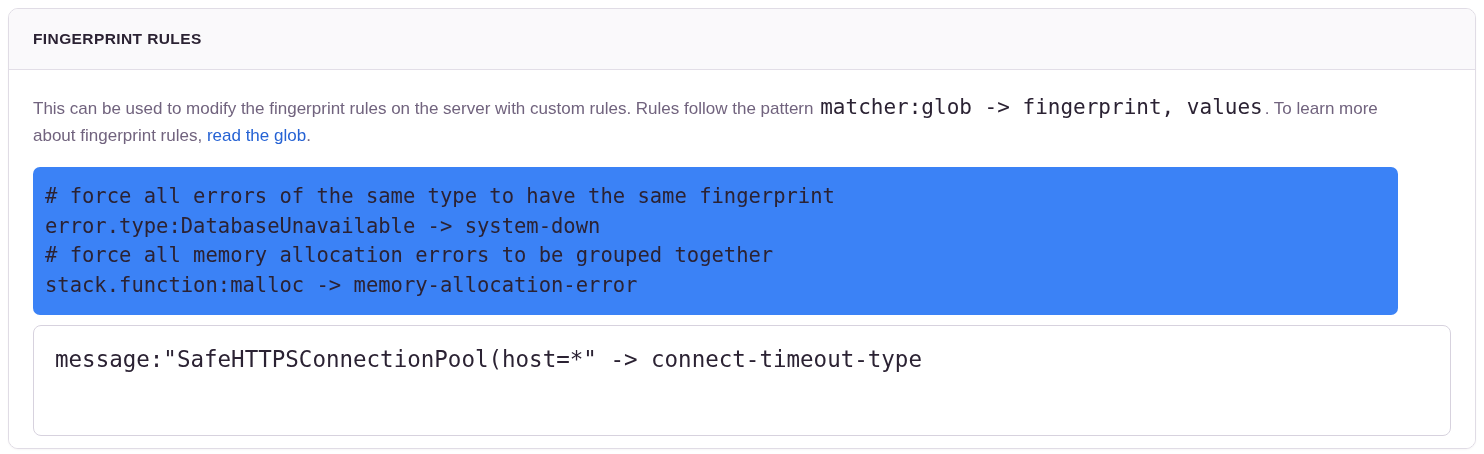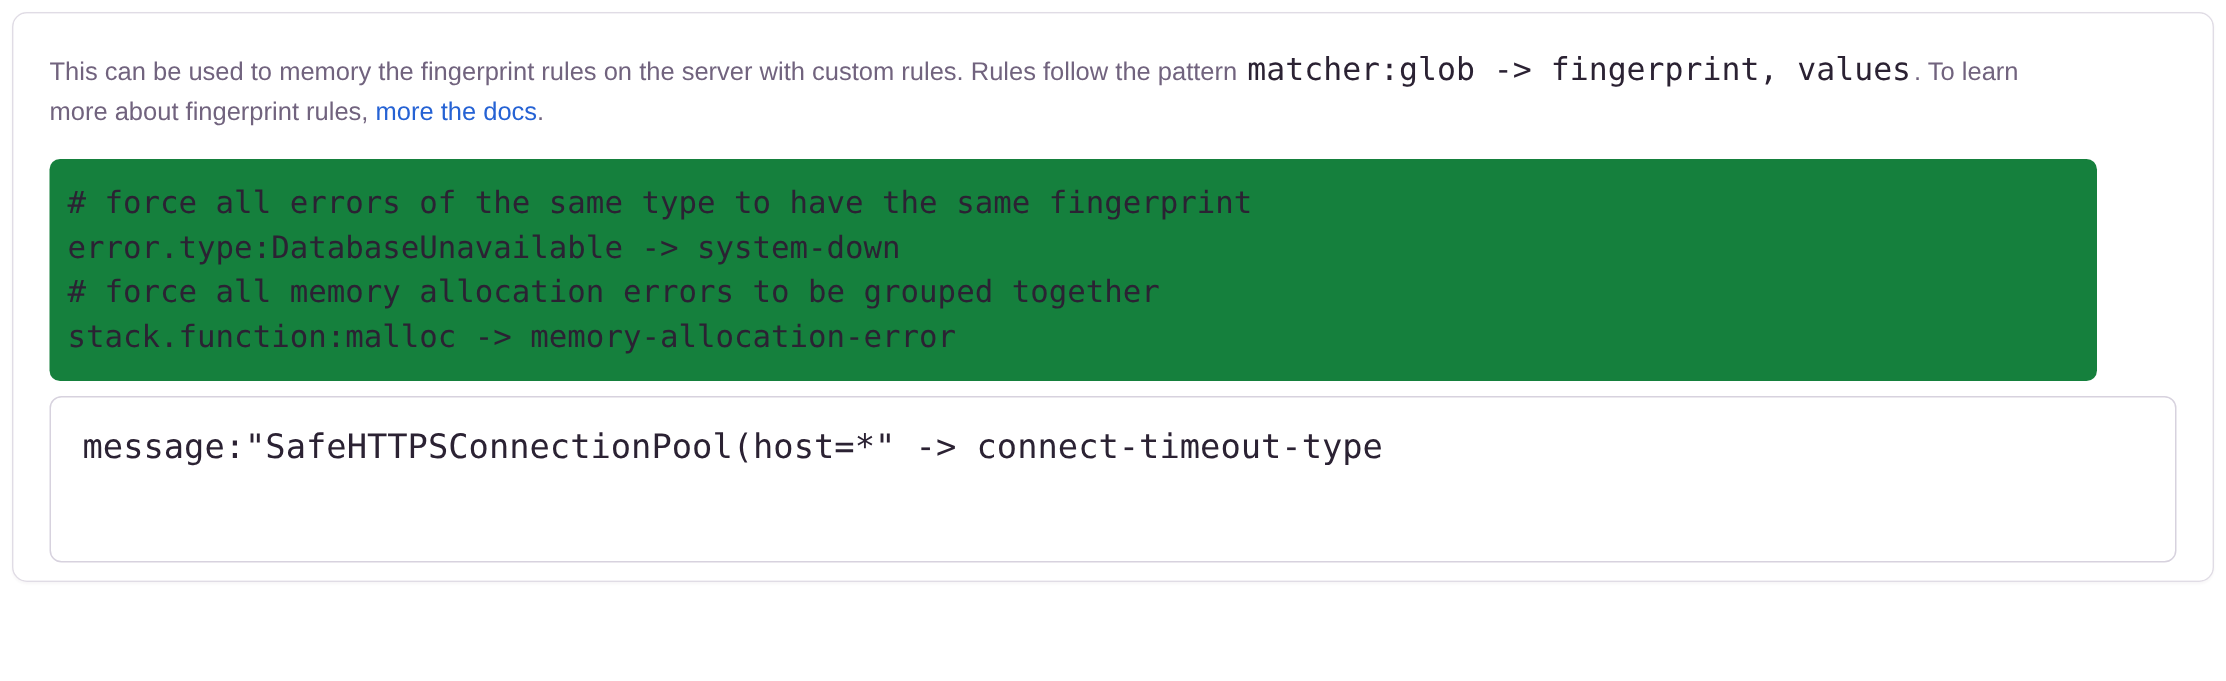--- a/index.html
+++ b/index.html
@@ -58,21 +58,21 @@
   }
   .docs-link {
     color: #2562d4;
     text-decoration: none;
     cursor: pointer;
   }
 
   .code-example {
     margin-top: 18px;
     margin-right: -20px;
-    background: #15803d;
+    background: #3b82f6;
     border-radius: 7px;
     padding: 15px 12px;
     font-family: "DejaVu Sans Mono", "Liberation Mono", monospace;
     font-size: 20.5px;
     line-height: 29.5px;
     color: #2b2233;
     white-space: pre;
     overflow: hidden;
   }
 
@@ -94,25 +94,28 @@
     overflow: hidden;
     outline: none;
   }
 </style>
 </head>
 <body>
 
 <div class="page">
   <section class="panel">
 
+    <header class="panel-header">
+      <h2 class="panel-title">FINGERPRINT RULES</h2>
+    </header>
 
     <div class="panel-body">
 
       <div class="field-help">
-        <p class="help-text"><span>This can be used to memory the fingerprint rules on the server with custom rules. Rules follow the pattern </span><code class="inline-code">matcher:glob -&gt; fingerprint, values</code><span>. To learn more about fingerprint rules, </span><a class="docs-link" href="#">more the docs</a><span>.</span></p>
+        <p class="help-text"><span>This can be used to modify the fingerprint rules on the server with custom rules. Rules follow the pattern </span><code class="inline-code">matcher:glob -&gt; fingerprint, values</code><span>. To learn more about fingerprint rules, </span><a class="docs-link" href="#">read the glob</a><span>.</span></p>
 
         <pre class="code-example"># force all errors of the same type to have the same fingerprint
 error.type:DatabaseUnavailable -&gt; system-down
 # force all memory allocation errors to be grouped together
 stack.function:malloc -&gt; memory-allocation-error</pre>
       </div>
 
       <textarea class="rules-input" spellcheck="false" style="">message:"SafeHTTPSConnectionPool(host=*" -&gt; connect-timeout-type</textarea>
 
     </div>

